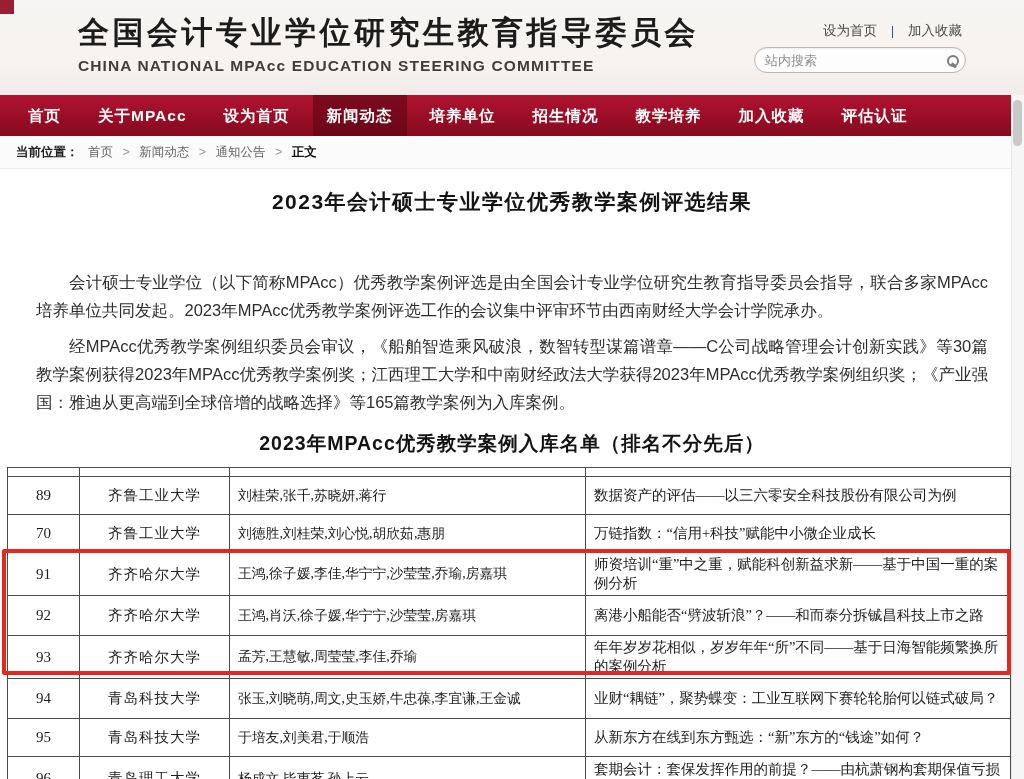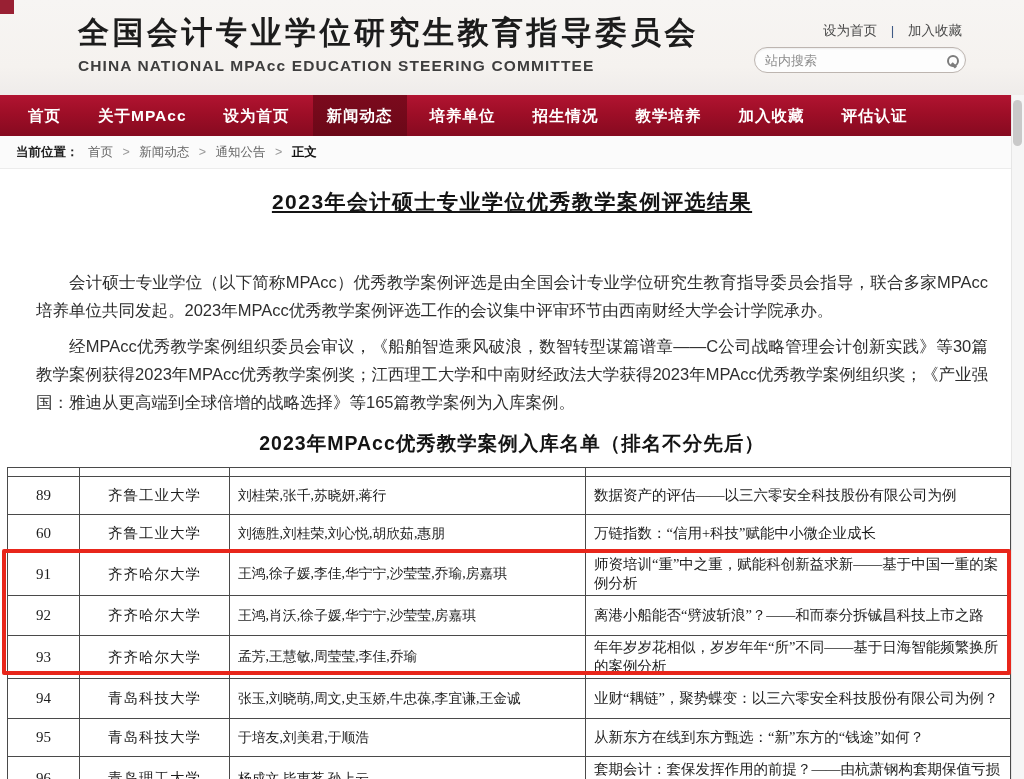--- a/index.html
+++ b/index.html
@@ -74,21 +74,21 @@
     font-size:12.5px; color:#777; line-height:33px; padding-left:16px;
     white-space:nowrap;
   }
   .breadcrumb .bc-label{color:#222; font-weight:bold; margin-right:6px;}
   .breadcrumb .crumb{color:#666; cursor:pointer;}
   .breadcrumb .crumb.current{color:#111; font-weight:bold; cursor:default;}
   .breadcrumb .bc-sep{color:#999; margin:0 6px;}
   
   .article-title{
     position:absolute; top:188px; left:0; width:1024px; text-align:center;
-    font-size:21px; font-weight:bold; color:#141414; letter-spacing:1.5px;text-decoration:underline;
+    font-size:21px; font-weight:bold; color:#141414; letter-spacing:1.5px;
   }
   .paragraphs{
     position:absolute; top:268px; left:36px; width:952px;
     font-size:16.5px; color:#2e2e2e; line-height:28px; text-align:justify;
   }
   .paragraphs p{text-indent:2em;}
   .paragraphs p + p{margin-top:8px;}
   .table-title{
     position:absolute; top:430px; left:0; width:1024px; text-align:center;
     font-size:19.5px; font-weight:bold; color:#141414; letter-spacing:1px;
@@ -199,21 +199,21 @@
       <td></td>
         <td></td>
     </tr>
     <tr class="h38">
       <td class="td-no">89</td>
       <td class="td-univ">齐鲁工业大学</td>
       <td class="td-auth">刘桂荣,张千,苏晓妍,蒋行</td>
       <td class="td-case">数据资产的评估——以三六零安全科技股份有限公司为例</td>
     </tr>
     <tr class="h38">
-      <td class="td-no">60</td>
+      <td class="td-no">70</td>
       <td class="td-univ">齐鲁工业大学</td>
       <td class="td-auth">刘德胜,刘桂荣,刘心悦,胡欣茹,惠朋</td>
       <td class="td-case">万链指数：“信用+科技”赋能中小微企业成长</td>
     </tr>
     <tr class="h40">
       <td class="td-no">91</td>
       <td class="td-univ">齐齐哈尔大学</td>
       <td class="td-auth">王鸿,徐子媛,李佳,华宁宁,沙莹莹,乔瑜,房嘉琪</td>
       <td class="td-case">师资培训“重”中之重，赋能科创新益求新——基于中国一重的案例分析</td>
     </tr>
@@ -226,21 +226,21 @@
     <tr class="h40">
       <td class="td-no">93</td>
       <td class="td-univ">齐齐哈尔大学</td>
       <td class="td-auth">孟芳,王慧敏,周莹莹,李佳,乔瑜</td>
       <td class="td-case">年年岁岁花相似，岁岁年年“所”不同——基于日海智能频繁换所的案例分析</td>
     </tr>
     <tr class="h40">
       <td class="td-no">94</td>
       <td class="td-univ">青岛科技大学</td>
       <td class="td-auth">张玉,刘晓萌,周文,史玉娇,牛忠葆,李宜谦,王金诚</td>
-      <td class="td-case">业财“耦链”，聚势蝶变：以三六零安全科技股份有限公司为例？</td>
+      <td class="td-case">业财“耦链”，聚势蝶变：工业互联网下赛轮轮胎何以链式破局？</td>
     </tr>
     <tr class="h38">
       <td class="td-no">95</td>
       <td class="td-univ">青岛科技大学</td>
       <td class="td-auth">于培友,刘美君,于顺浩</td>
       <td class="td-case">从新东方在线到东方甄选：“新”东方的“钱途”如何？</td>
     </tr>
     <tr class="h44">
       <td class="td-no">96</td>
       <td class="td-univ">青岛理工大学</td>

